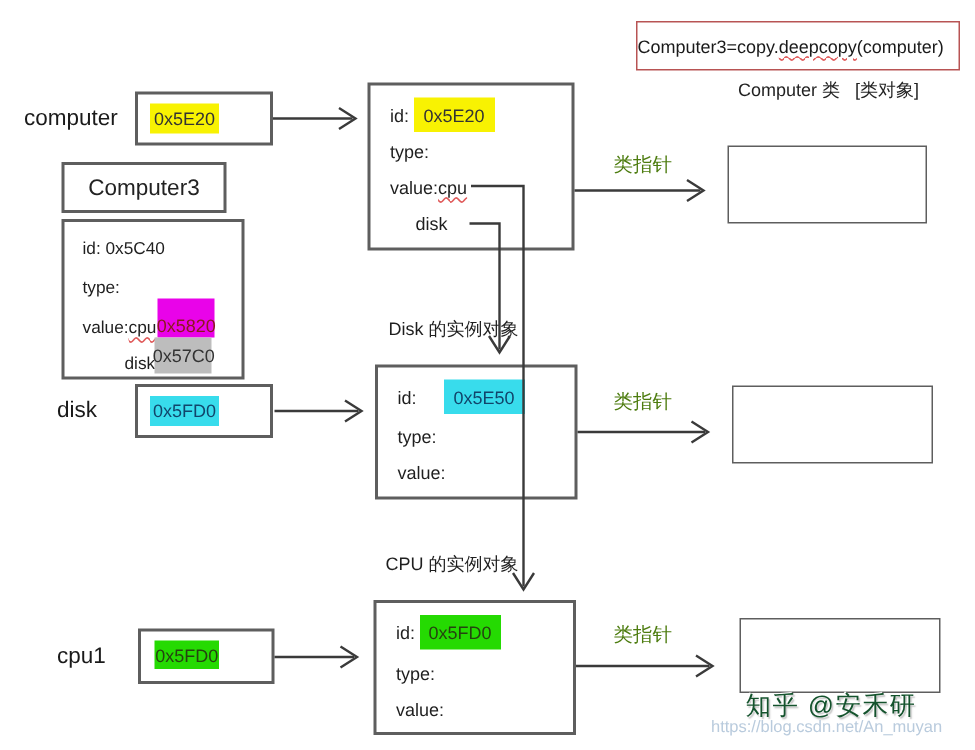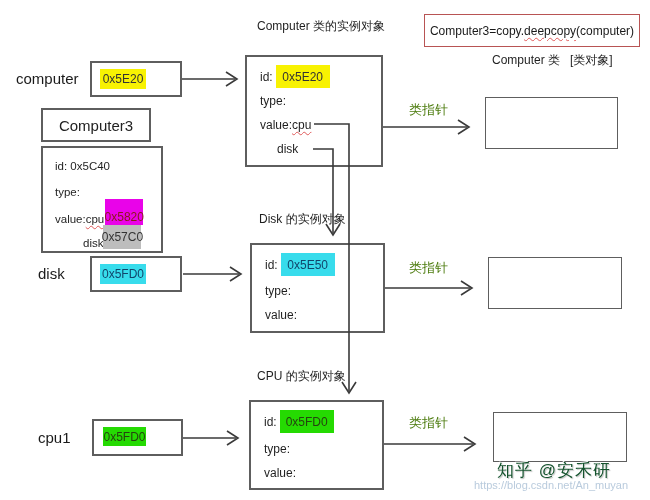--- a/index.html
+++ b/index.html
@@ -17,41 +17,40 @@
         font-size:12px;color:#333;box-sizing:border-box;}
   .row{position:absolute;font-size:12px;color:#1f1f1f;display:flex;align-items:center;}
   .row-end{position:absolute;font-size:11.5px;color:#1f1f1f;display:flex;align-items:flex-end;}
   .squiggle{
     text-decoration:underline;text-decoration-style:wavy;
     text-decoration-color:#e05a5a;text-decoration-thickness:1px;text-underline-offset:2px;
   }
   .code-box{
     position:absolute;left:424px;top:14px;width:216px;height:33px;
     border:1.5px solid #b85454;background:#fff;box-sizing:border-box;
-    display:flex;align-items:center;justify-content:center;font-size:12px;color:#1a1a1a;
+    display:flex;align-items:center;justify-content:flex-start;font-size:12px;color:#1a1a1a;
   }
   .class-label{position:absolute;font-size:12px;color:#1f1f1f;white-space:pre;}
   .ptr-label{position:absolute;font-size:13px;color:#4d7c0f;}
   #arrow-layer{position:absolute;left:0;top:0;width:650px;height:500px;pointer-events:none;}
   .wm-brand{
     position:absolute;left:497px;top:459px;font-size:17px;letter-spacing:1px;
     color:#14532d;text-shadow:-1px -1px 0 rgba(255,255,255,.9),1px 1px 1px rgba(110,110,110,.45);
     white-space:pre;
   }
   .wm-url{position:absolute;left:474px;top:479px;font-size:11px;color:#bcCDDf;color:#b9cbdd;}
   .chip-magenta-text{color:#8b1a1a;}
   .chip-cyan-text{color:#11456b;}
   .chip-green-text{color:#254310;}
 </style>
 </head>
 <body>
 
 <div id="stage">
 
-  <div class="lbl" style="left:257px;top:18px;">Computer 类的实例对象</div>
 
   <div class="code-box">
     <span>Computer3=copy.</span>
       <span class="squiggle">deepcopy</span>
       <span>(computer)</span>
   </div>
 
   <div class="varlbl" style="left:16px;top:70px;">computer</div>
   <div class="box" style="left:90px;top:61px;width:92px;height:36px;">
     <div class="chip-abs" style="left: 8px; top: 6px; width: 46px; height: 20px; background-color: rgb(248, 242, 2);">0x5E20</div>
@@ -94,21 +93,21 @@
       <span>value:</span>
         <span class="squiggle">cpu</span>
     </div>
     <div class="row" style="left:30px;top:85px;">disk</div>
   </div>
 
   <div class="lbl" style="left:259px;top:211px;">Disk 的实例对象</div>
   <div class="box" style="left:250px;top:243px;width:135px;height:90px;">
     <div class="row" style="left:13px;top:8px;">
       <span>id:</span>
-      <span class="chip chip-cyan-text" style="margin-left: 3px; width: 46px; height: 19px; background-color: rgb(56, 220, 236);">0x5E50</span>
+      <span class="chip chip-cyan-text" style="margin-left: 18px; width: 46px; height: 19px; background-color: rgb(56, 220, 236);">0x5E50</span>
     </div>
     <div class="row" style="left:13px;top:39px;">type:</div>
     <div class="row" style="left:13px;top:63px;">value:</div>
   </div>
 
   <div class="lbl" style="left:257px;top:368px;">CPU 的实例对象</div>
   <div class="box" style="left:249px;top:400px;width:135px;height:90px;">
     <div class="row" style="left:13px;top:8px;">
       <span>id:</span>
       <span class="chip chip-green-text" style="margin-left: 3px; width: 46px; height: 19px; background-color: rgb(37, 218, 2);">0x5FD0</span>

